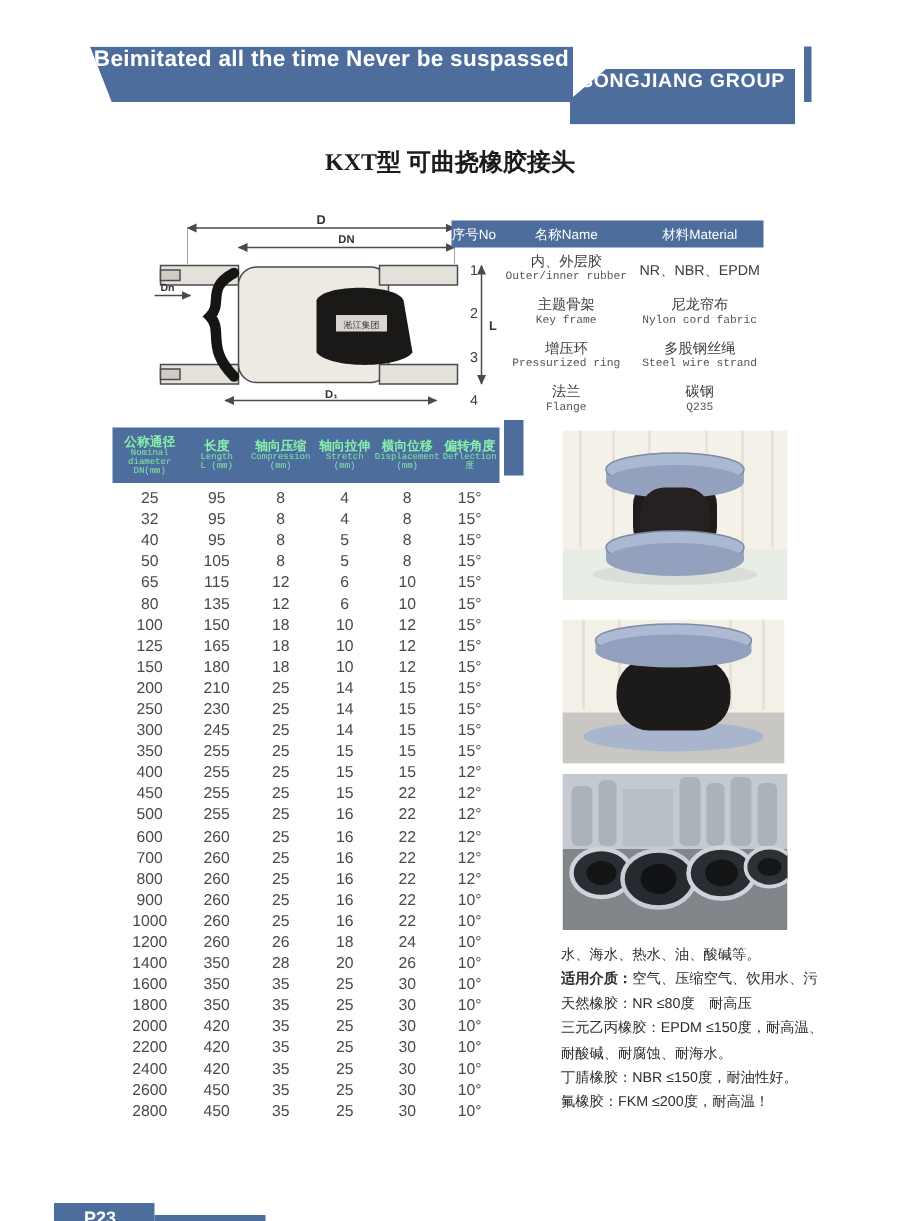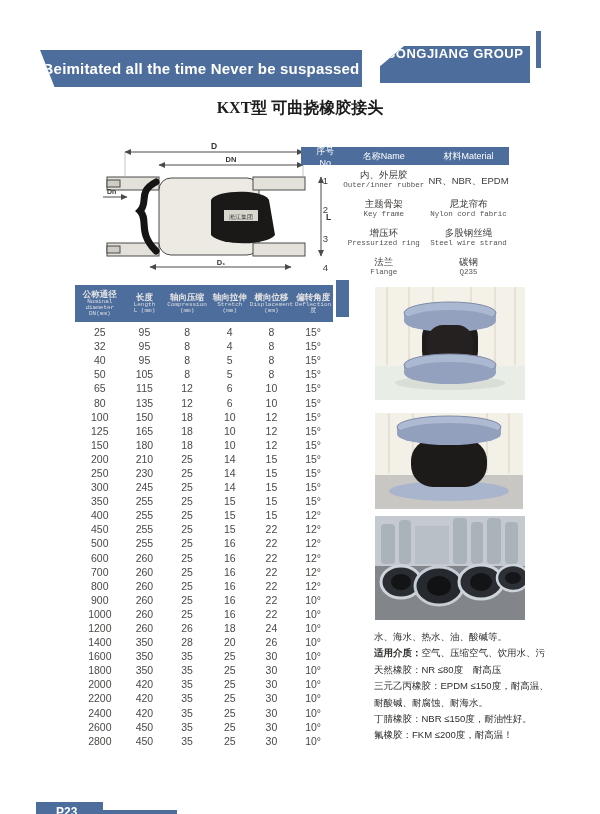--- a/index.html
+++ b/index.html
@@ -6,53 +6,53 @@
     --accent:#4d6d9c;
     --flange:#a9b6cf;
     --rubber:#1f1d1c;
     --ink:#3c3a38;
   }
   html,body{margin:0;padding:0;background:#ffffff;}
   .page{position:relative;width:600px;height:814px;background:#ffffff;overflow:hidden;
         font-family:"Liberation Sans",sans-serif;color:var(--ink);}
 
   
-  .banner{position:absolute;left:40px;top:31px;width:322px;height:37px;background:var(--accent);
+  .banner{position:absolute;left:60px;top:31px;width:322px;height:37px;background:var(--accent);
           clip-path:polygon(0 0,100% 0,100% 100%,4.5% 100%);
-          display:flex;align-items:center;justify-content:center;margin-top:19px;}
+          display:flex;justify-content:center;}
   .banner span{color:#fff;font-weight:bold;font-size:15px;letter-spacing:.2px;}
   .brandbox{position:absolute;left:380px;top:46px;width:150px;height:37px;background:var(--accent);
           clip-path:polygon(16% 0,100% 0,100% 100%,0 100%,0 55%);
           display:flex;justify-content:center;}
   .brandbox span{color:#fff;font-weight:bold;font-size:13px;letter-spacing:.5px;}
   .brandbar{position:absolute;left:536px;top:31px;width:5px;height:37px;background:var(--accent);}
 
   
   .title-cn{position:absolute;left:0;top:98px;width:100%;text-align:center;
             font-family:"Liberation Serif",serif;font-weight:bold;font-size:16px;color:#1c1c1c;}
   .title-en{position:absolute;left:0;top:121px;width:100%;text-align:center;
             font-family:"Liberation Mono",monospace;font-size:13px;color:#2a2a2a;}
 
   
   .diagram{position:absolute;left:95px;top:140px;}
 
   
   .mtable{position:absolute;left:301px;top:147px;width:208px;font-size:9.5px;}
   .mt-head{display:flex;background:var(--accent);color:#fff;height:18px;align-items:center;}
   .mt-head div{text-align:center;font-size:9px;}
-  .mt-c1{width:30px;padding-left:10px;} .mt-c2{width:93px;} .mt-c3{width:85px;}
+  .mt-c1{width:30px;} .mt-c2{width:93px;} .mt-c3{width:85px;}
   .mt-row{display:flex;align-items:center;padding:4px 0 3px 0;}
   .mt-cell{text-align:center;line-height:11px;}
   .mt-cn{font-size:9.5px;color:#3e3c3a;}
   .mt-en{font-size:7.5px;font-family:"Liberation Mono",monospace;color:#555;}
 
   
   .spec-head{position:absolute;left:75px;top:285px;width:258px;height:37px;background:var(--accent);
              display:flex;align-items:center;}
-  .sh-cell{flex:1;text-align:center;color:#e5e5e5;line-height:1.05;}
+  .sh-cell{flex:1;text-align:center;color:#86efac;line-height:1.05;}
   .sh-cell:nth-child(1){flex:1.25;} .sh-cell:nth-child(3){flex:1.15;} .sh-cell:nth-child(5){flex:1.1;}
   .sh-cn{font-size:8.5px;font-weight:bold;}
   .sh-en{font-size:6px;font-family:"Liberation Mono",monospace;opacity:.92;transform-origin:center;}
   .head-block{position:absolute;left:336px;top:280px;width:13px;height:37px;background:var(--accent);}
   .spec-body{position:absolute;left:75px;top:325px;width:258px;}
   .sp-row{display:flex;height:14.1px;align-items:center;}
   .sp-cell{flex:1;text-align:center;font-size:10.5px;color:#4b4946;}
   .sp-cell:nth-child(1){flex:1.25;} .sp-cell:nth-child(3){flex:1.15;} .sp-cell:nth-child(5){flex:1.1;}
 
   

